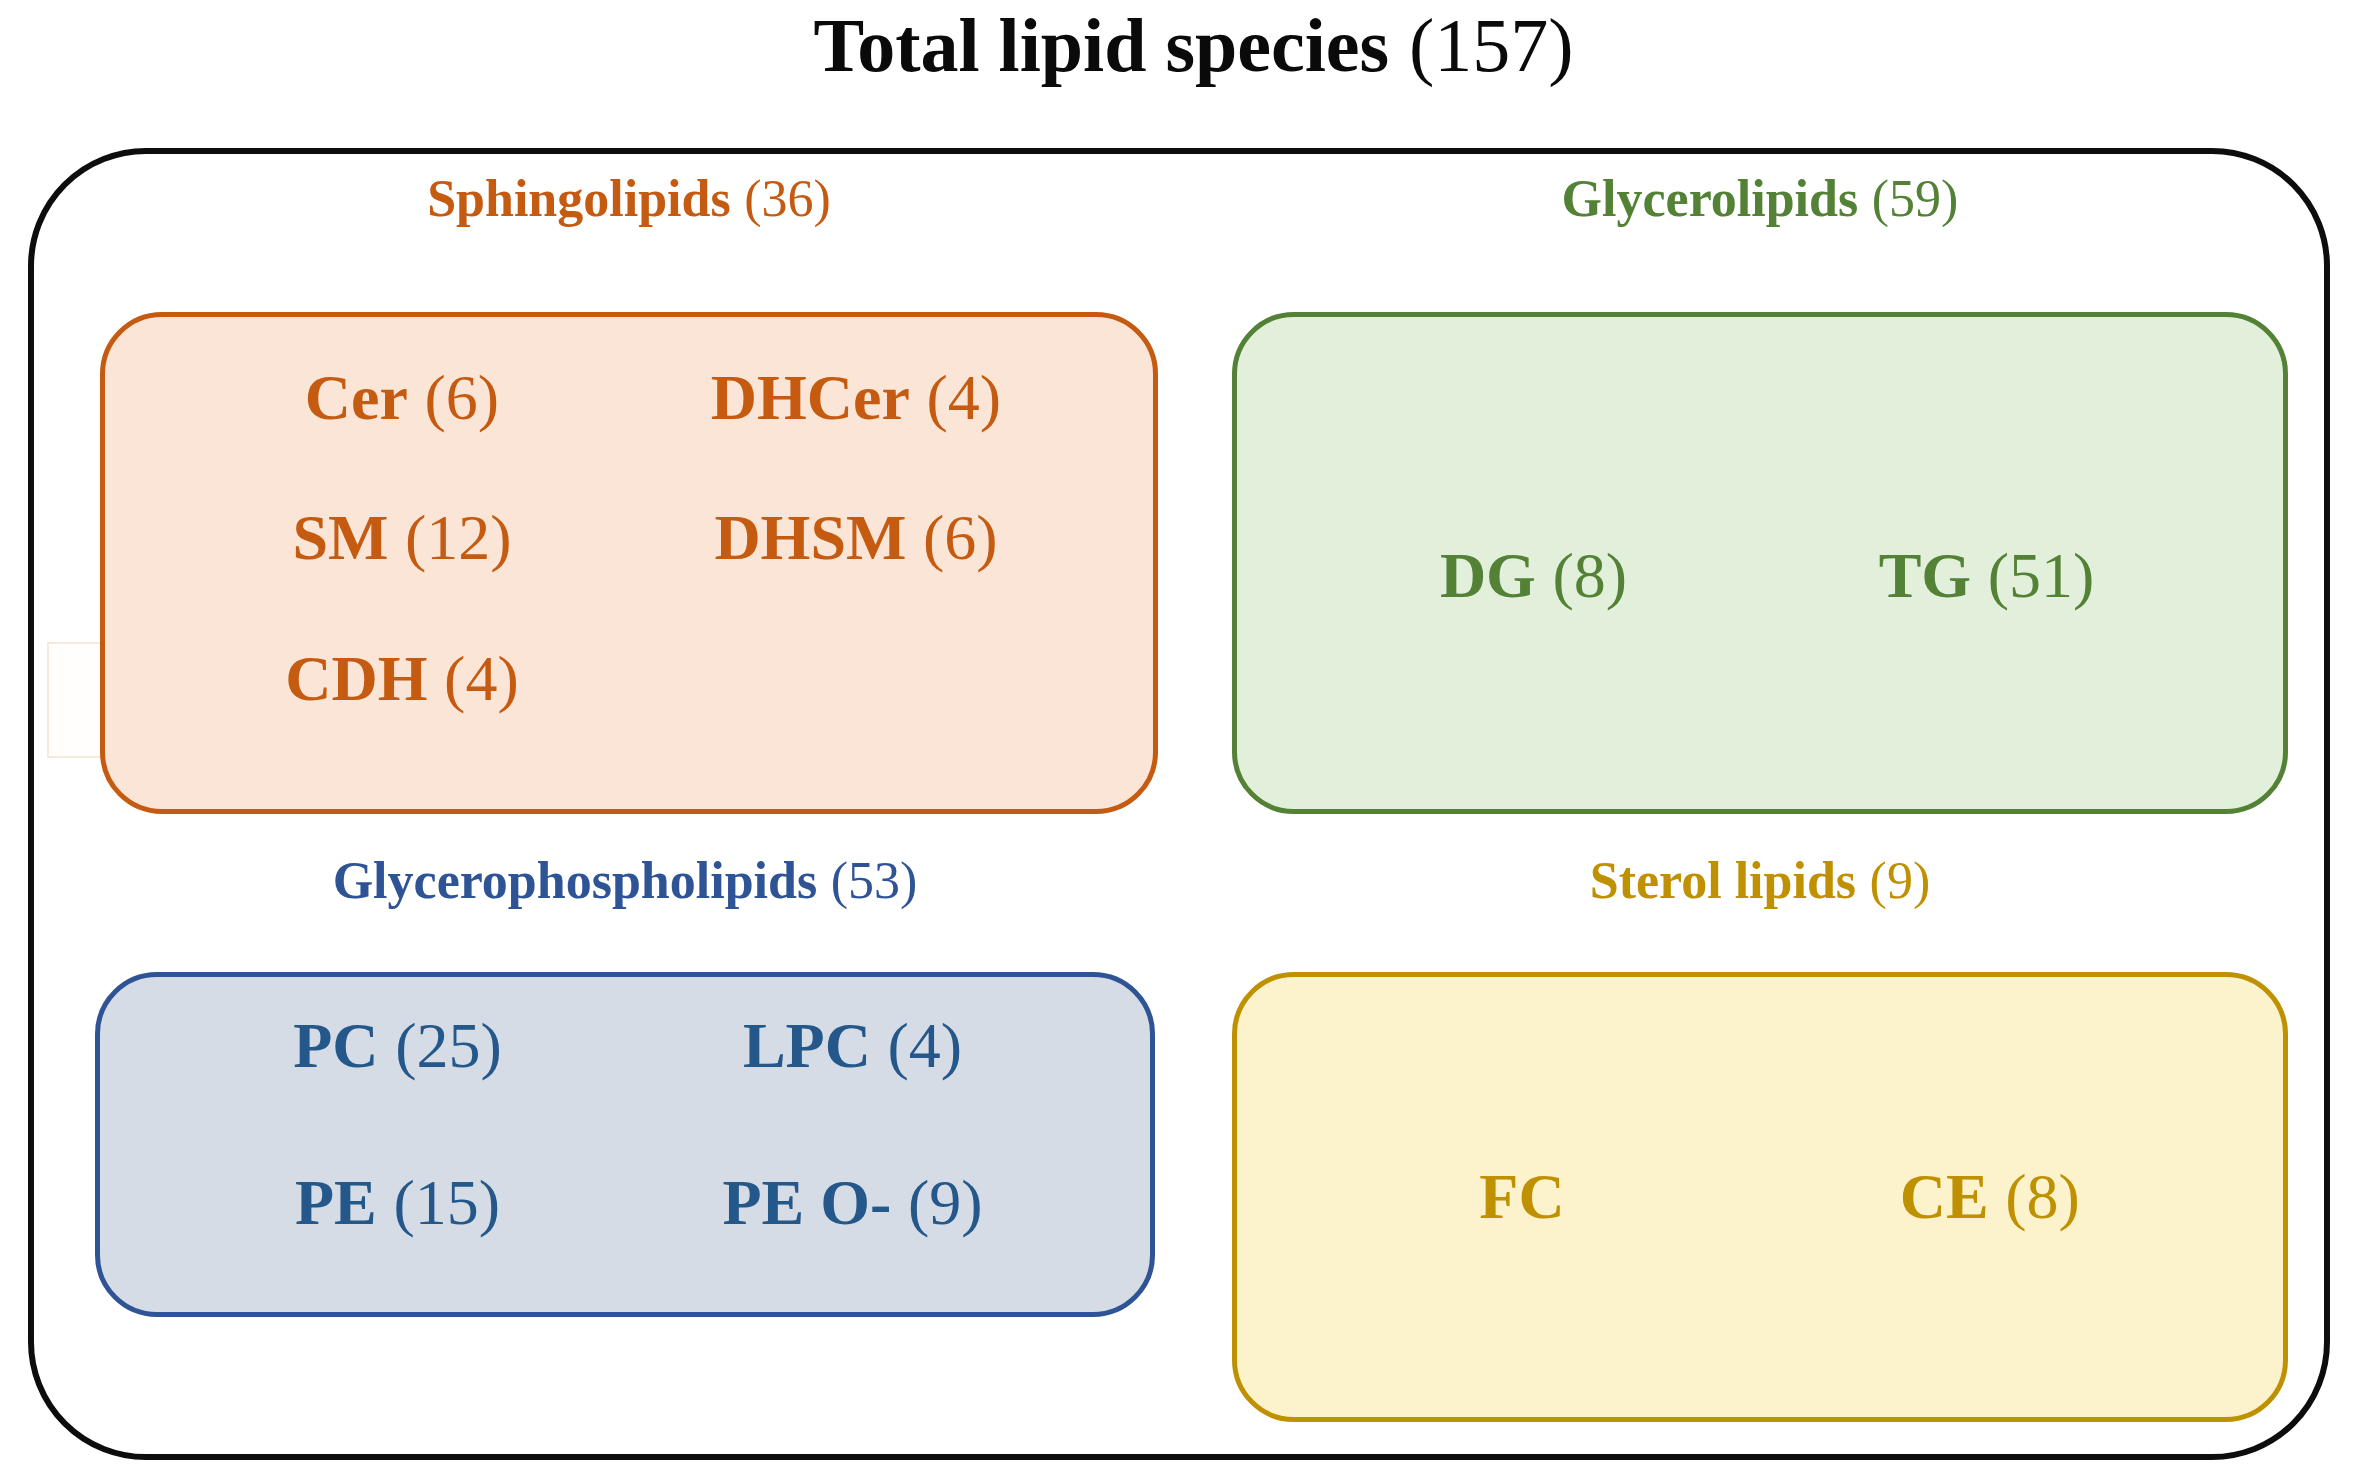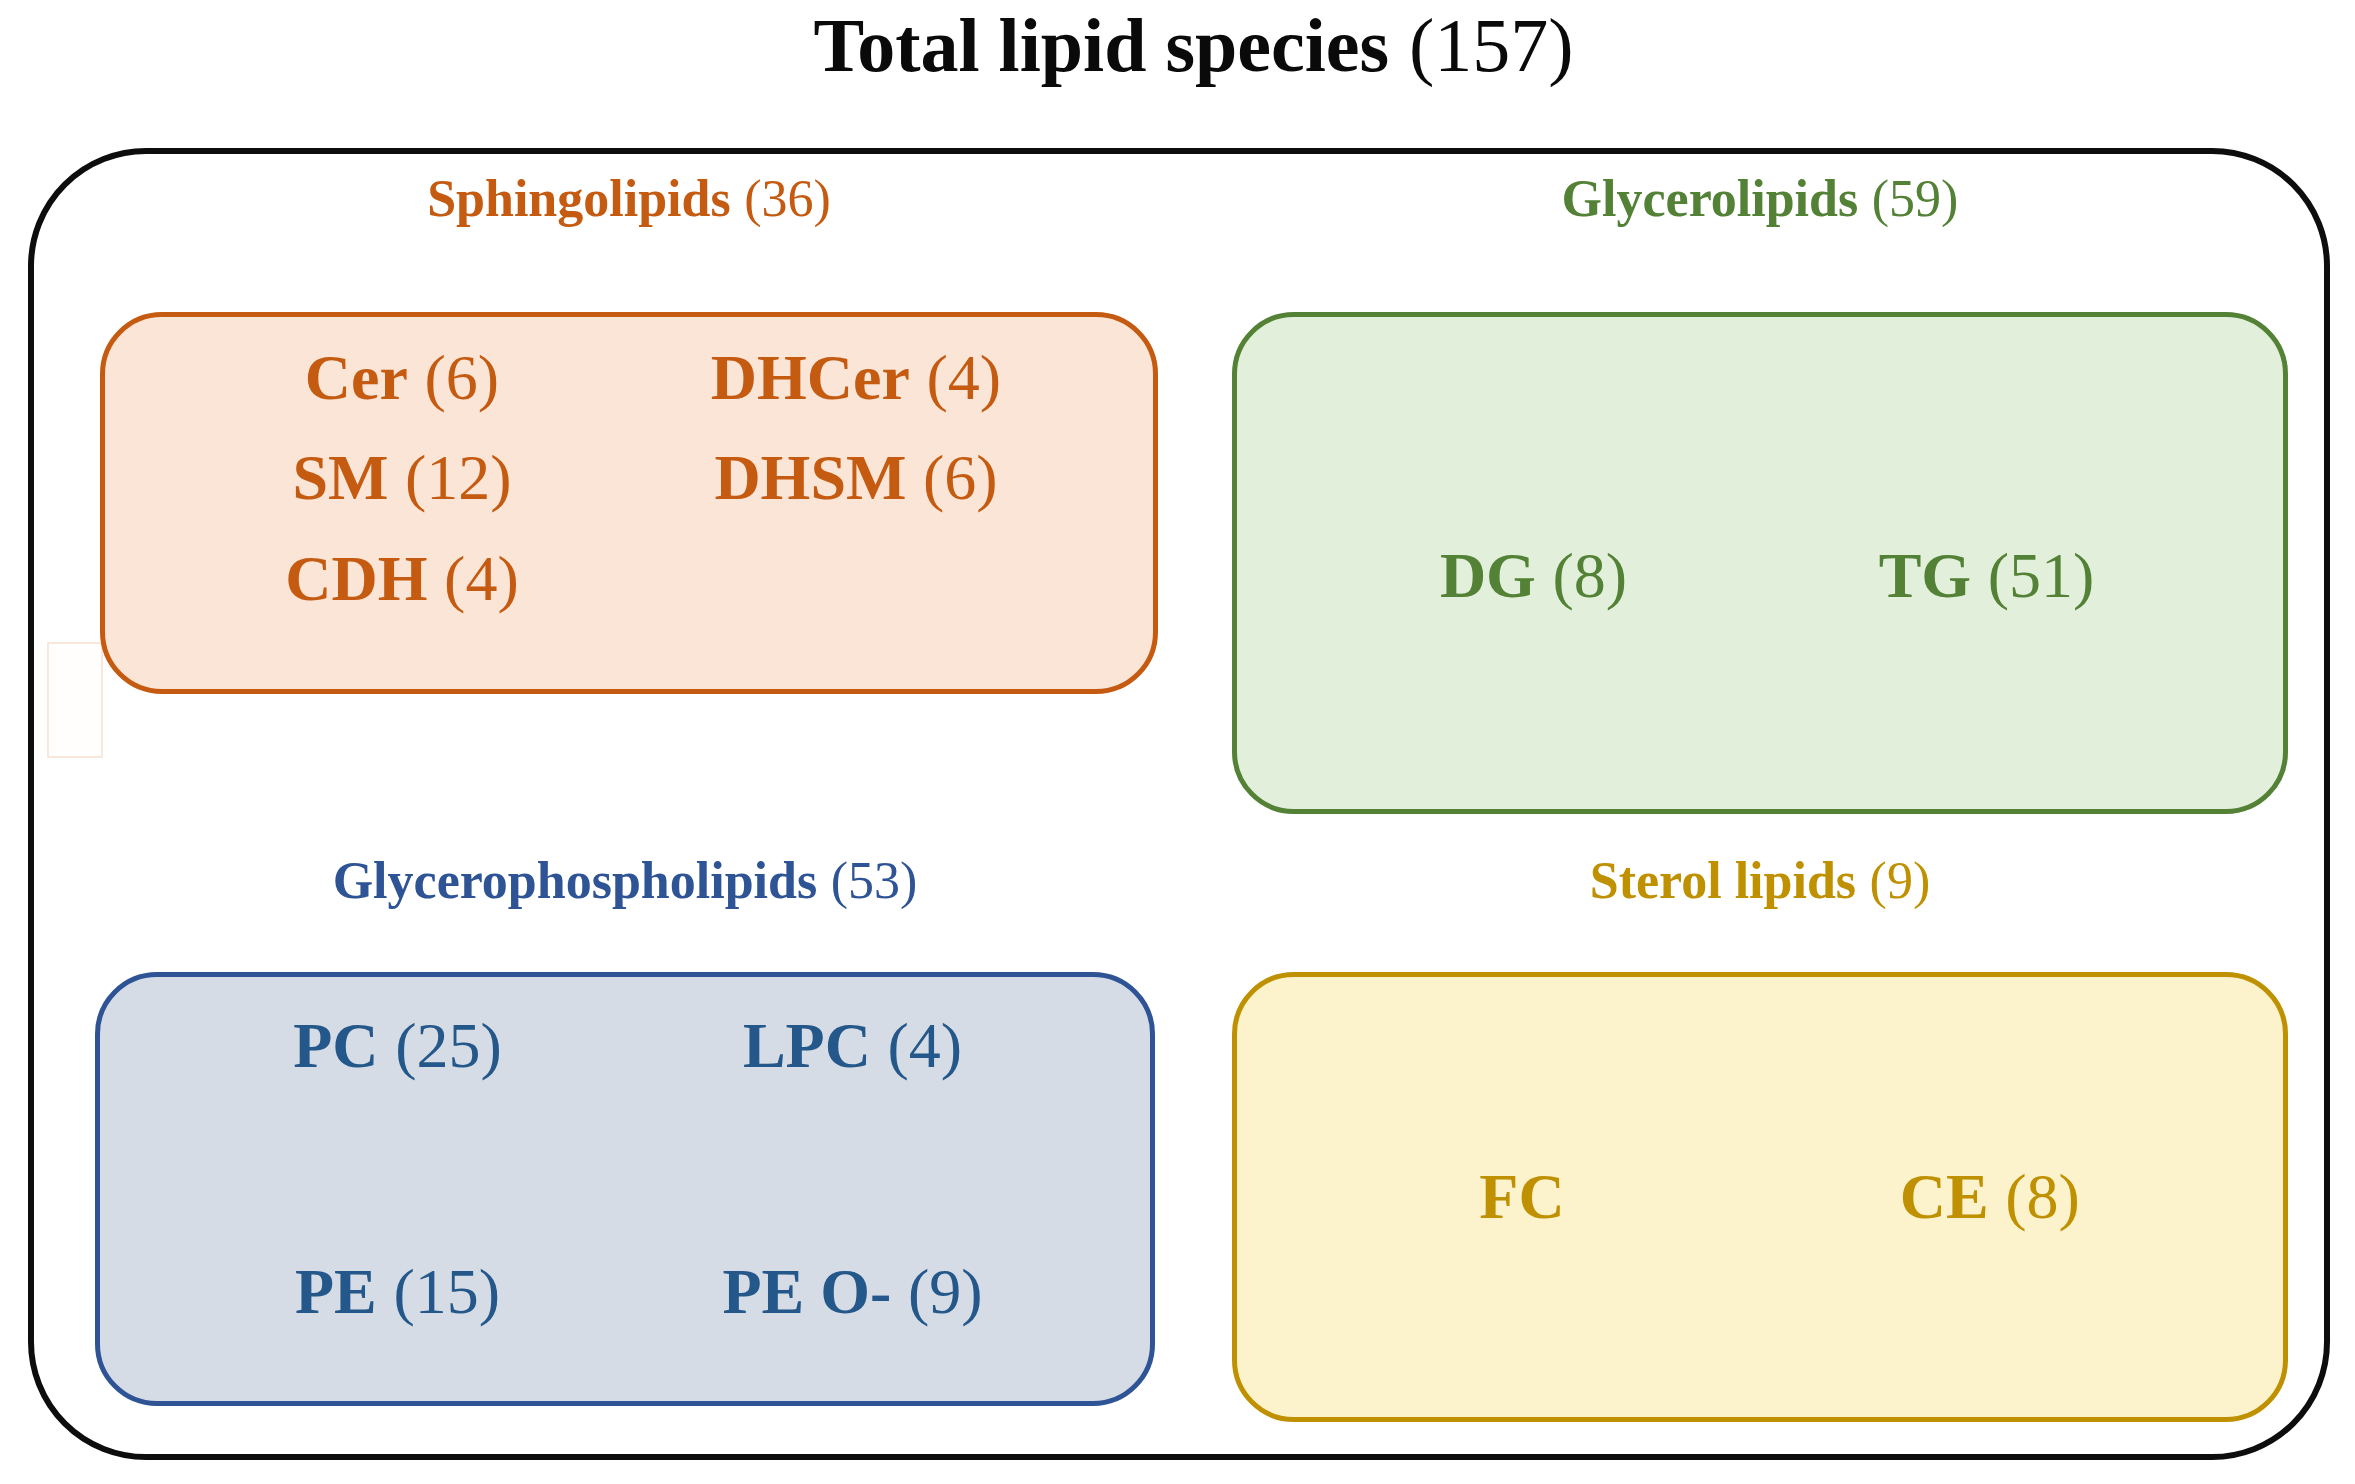--- a/index.html
+++ b/index.html
@@ -73,39 +73,39 @@
     border-radius: 62px;
     display: grid;
     justify-items: center;
     align-items: center;
     font-size: 64px;
     line-height: 1.15;
     z-index: 2;
     white-space: nowrap;
   }
   #box-sphingolipids {
-    left: 100px; top: 312px; width: 1058px; height: 382px;
+    left: 100px; top: 312px; width: 1058px; height: 502px;
     background: var(--orange_bg, #FBE5D6);
     border: 5px solid var(--orange, #C55A11);
     color: var(--orange, #C55A11);
     grid-template-columns: 1fr 1fr;
     grid-template-rows: 1fr 1fr 1fr;
     padding: 10px 70px 60px;
   }
   #box-glycerolipids {
     left: 1232px; top: 312px; width: 1056px; height: 502px;
     background: var(--green_bg, #E2EFDA);
     border: 5px solid var(--green, #538135);
     color: var(--green, #538135);
     grid-template-columns: 1fr 1fr;
     grid-template-rows: 1fr;
     padding: 25px 70px 0;
   }
   #box-phospholipids {
-    left: 95px; top: 972px; width: 1060px; height: 434px;
+    left: 95px; top: 972px; width: 1060px; height: 345px;
     background: var(--blue_bg, #D6DCE5);
     border: 5px solid var(--blue, #2F5496);
     color: var(--blue_item, #24578A);
     grid-template-columns: 1fr 1fr;
     grid-template-rows: auto auto;
     align-content: space-between;
     padding: 32px 70px 72px;
   }
   #box-sterols {
     left: 1232px; top: 972px; width: 1056px; height: 450px;

